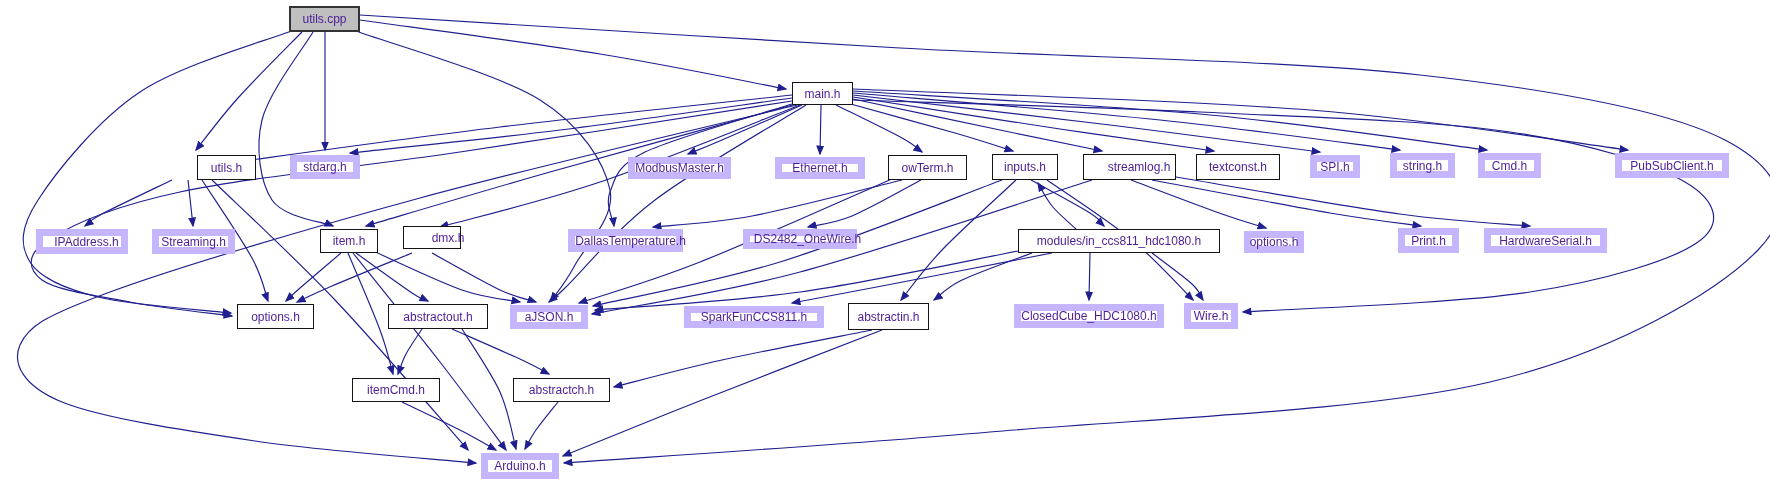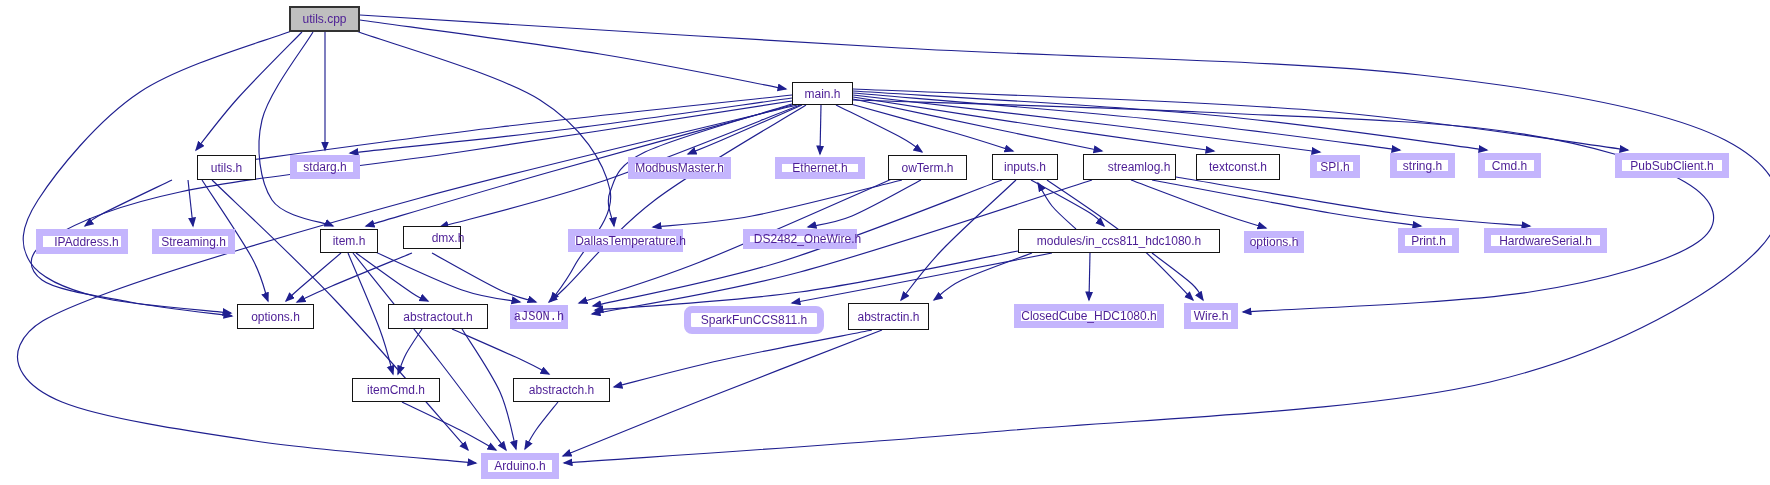--- a/index.html
+++ b/index.html
@@ -108,22 +108,22 @@
       <div class="node project" style="left: 320px; top: 229px; width: 58px; height: 24px;">item.h</div>
       <div class="node project" style="left: 403px; top: 226px; width: 58px; height: 23px; padding-left: 32px;">dmx.h</div>
       <div class="node external" style="left: 568px; top: 229px; width: 115px; height: 23px; padding-left: 10px;">DallasTemperature.h</div>
       <div class="node external" style="left: 743px; top: 229px; width: 114px; height: 20px; padding-left: 15px;">DS2482_OneWire.h</div>
       <div class="node project" style="left: 1018px; top: 229px; width: 202px; height: 24px;">modules/in_ccs811_hdc1080.h</div>
       <div class="node external" style="left: 1244px; top: 231px; width: 60px; height: 22px;">options.h</div>
       <div class="node external" style="left: 1398px; top: 228px; width: 61px; height: 25px;">Print.h</div>
       <div class="node external" style="left: 1484px; top: 228px; width: 123px; height: 25px;">HardwareSerial.h</div>
       <div class="node project" style="left: 237px; top: 304px; width: 77px; height: 25px;">options.h</div>
       <div class="node project" style="left: 388px; top: 304px; width: 100px; height: 25px;">abstractout.h</div>
-      <div class="node external" style="left: 510px; top: 305px; width: 58px; height: 24px; font-family: Liberation Mono, monospace;">aJSON.h</div>
-      <div class="node external" style="left: 684px; top: 306px; width: 140px; height: 28px; border-radius: 8px;">SparkFunCCS811.h</div>
+      <div class="node external" style="left: 510px; top: 305px; width: 78px; height: 24px;">aJSON.h</div>
+      <div class="node external" style="left: 684px; top: 306px; width: 140px; height: 22px;">SparkFunCCS811.h</div>
       <div class="node project" style="left: 848px; top: 303px; width: 81px; height: 27px;">abstractin.h</div>
       <div class="node external" style="left: 1014px; top: 304px; width: 150px; height: 24px;">ClosedCube_HDC1080.h</div>
       <div class="node external" style="left: 1184px; top: 303px; width: 54px; height: 26px;">Wire.h</div>
       <div class="node project" style="left: 352px; top: 378px; width: 88px; height: 24px;">itemCmd.h</div>
       <div class="node project" style="left: 513px; top: 378px; width: 97px; height: 24px;">abstractch.h</div>
       <div class="node external" style="left: 481px; top: 453px; width: 78px; height: 26px;">Arduino.h</div>
     </div>
 </div>
 
 </body></html>

